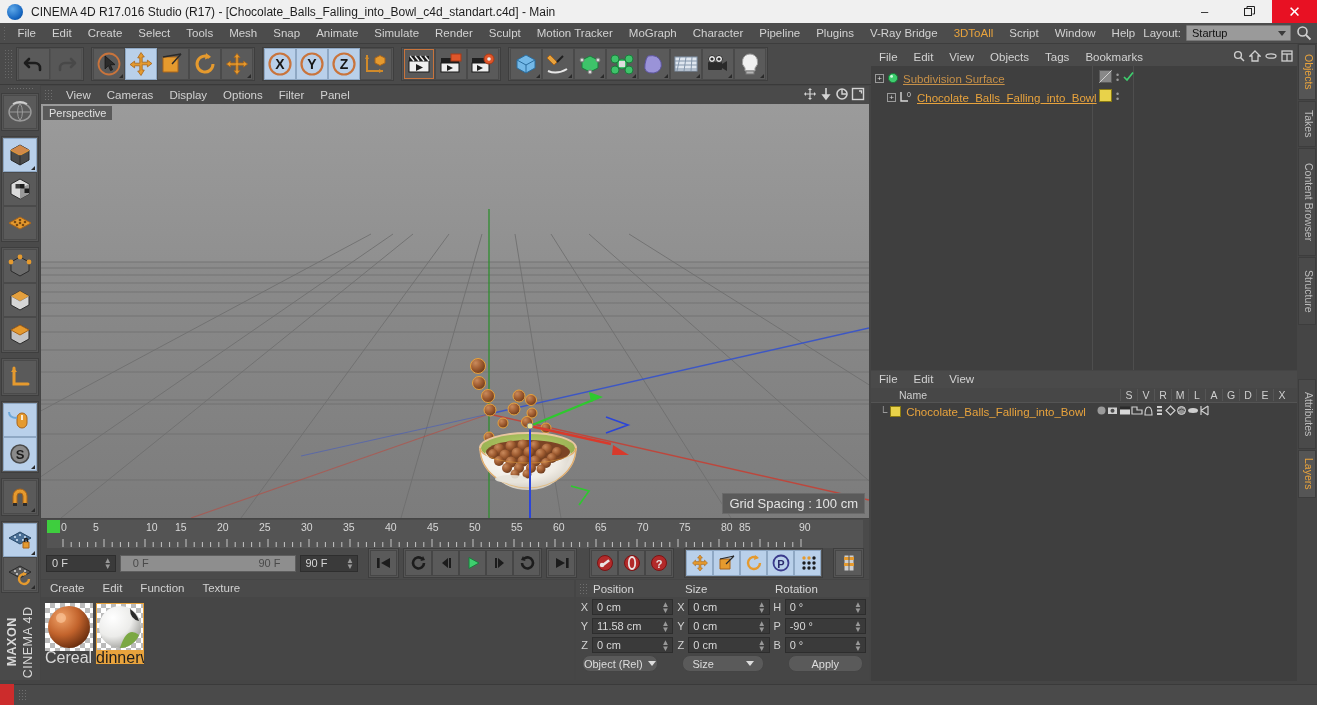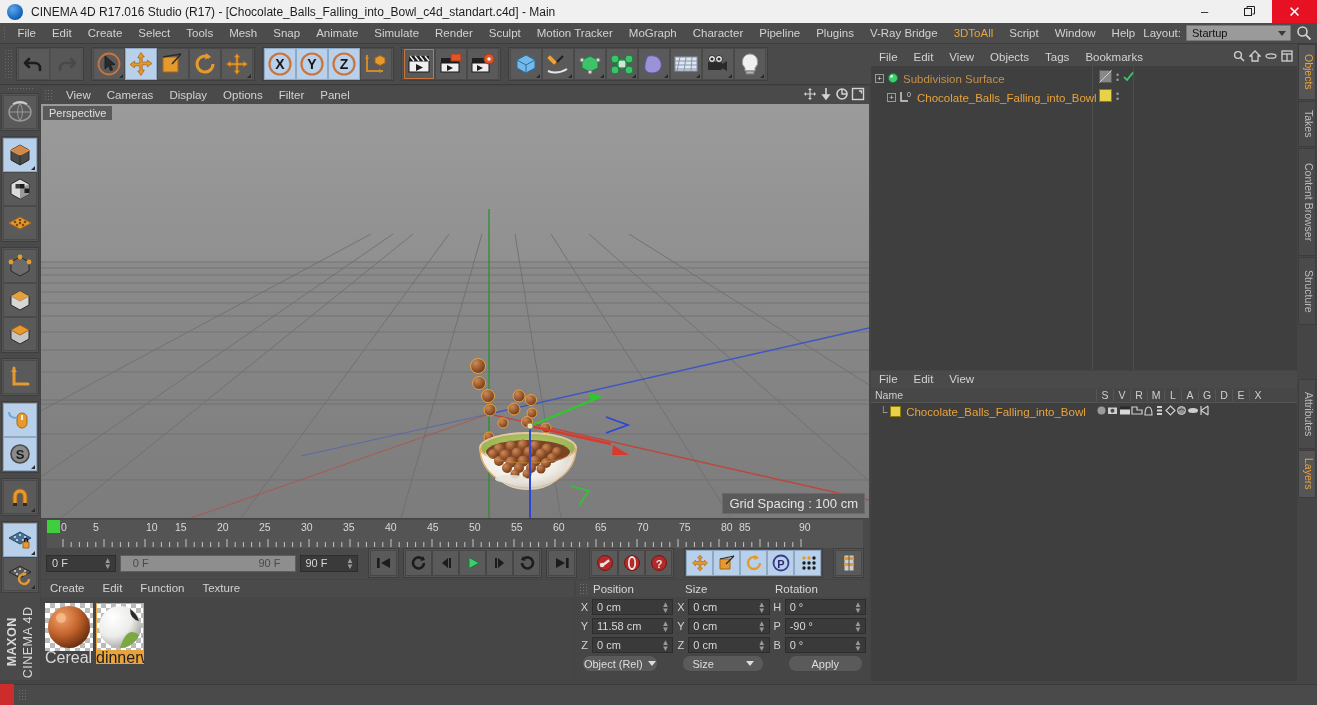--- a/index.html
+++ b/index.html
@@ -149,32 +149,32 @@
 
   
   .objmgr{ position:absolute; left:871px; top:48px; width:426px; height:322px; background:#3f3f3f;}
   .omhead{ height:18px;display:flex;align-items:center;background:#4a4a4a;}
   .omhead .om{ padding:0 8px;font-size:11.5px;color:#d2d2d2;line-height:18px;}
   .omicons{ margin-left:auto;display:flex;align-items:center;gap:4px;padding-right:4px;}
   .ombody{ position:relative; height:304px; background:#3f3f3f; }
   .omcol1{ position:absolute; left:0; top:0; width:222px; height:100%; border-right:1px solid #4e4e4e;}
   .omcol2{ position:absolute; left:223px; top:0; width:40px; height:100%; border-right:1px solid #4e4e4e;}
   .omrow{ display:flex; align-items:center; height:19px; font-size:11.5px; white-space:nowrap;}
-  .omrow .txt{ color:#e8a33d;}
+  .omrow .txt{ color:#e8a33d;text-decoration:underline;}
   .omrow .txt.dim{ color:#c69048;}
   .plusbox{ width:9px;height:9px;border:1px solid #9a9a9a;color:#ddd;font-size:8px;
     line-height:7px;text-align:center;margin-right:3px;}
 
   
   .laymgr{ position:absolute; left:871px; top:371px; width:426px; height:310px; background:#3f3f3f;}
   .lmhead{ height:17px;display:flex;align-items:center;background:#4a4a4a;}
   .lmhead .lm{ padding:0 8px;font-size:11.5px;color:#d2d2d2;line-height:17px;}
   .lmcols{ display:flex; align-items:center; height:15px; background:#474747;
     border-bottom:1px solid #545454; font-size:10.5px; color:#cfcfcf;}
-  .lmcols .nm{ width:225px; padding-left:4px;}
+  .lmcols .nm{ width:225px; padding-left:4px;margin-left:24px;}
   .lmcols .cc{ width:17px; text-align:center; border-left:1px solid #555;}
   .lmrow{ display:flex; align-items:center; height:17px; font-size:11.5px;}
 
   
   .rtabs{ position:absolute; right:0; top:44px; width:20px; height:636px;
     background:#454545; display:flex; flex-direction:column; align-items:center;}
   .rtab{ writing-mode:vertical-rl; font-size:10.5px; color:#bdbdbd;
     padding:7px 0; background:#4a4a4a; border:1px solid #3d3d3d; width:18px;
     text-align:center; margin-bottom:1px;}
   .rtab.act{ color:#e8a33d; background:#555; }

